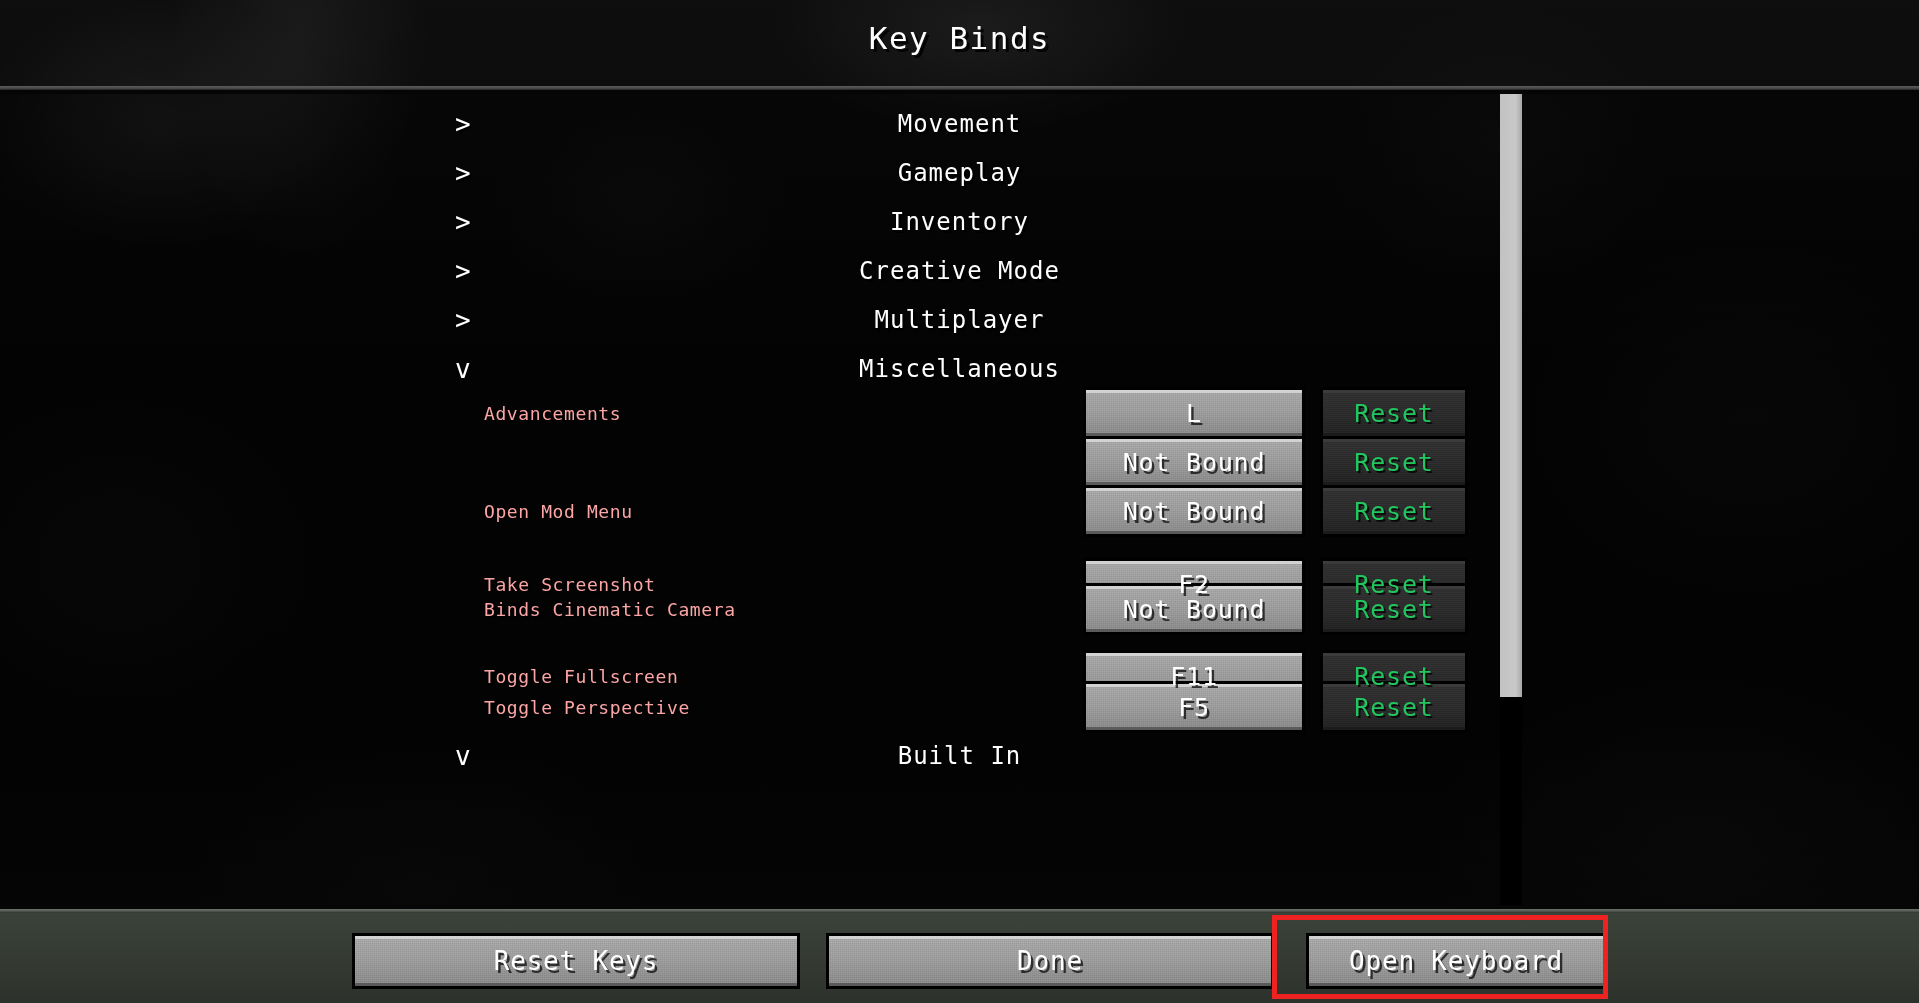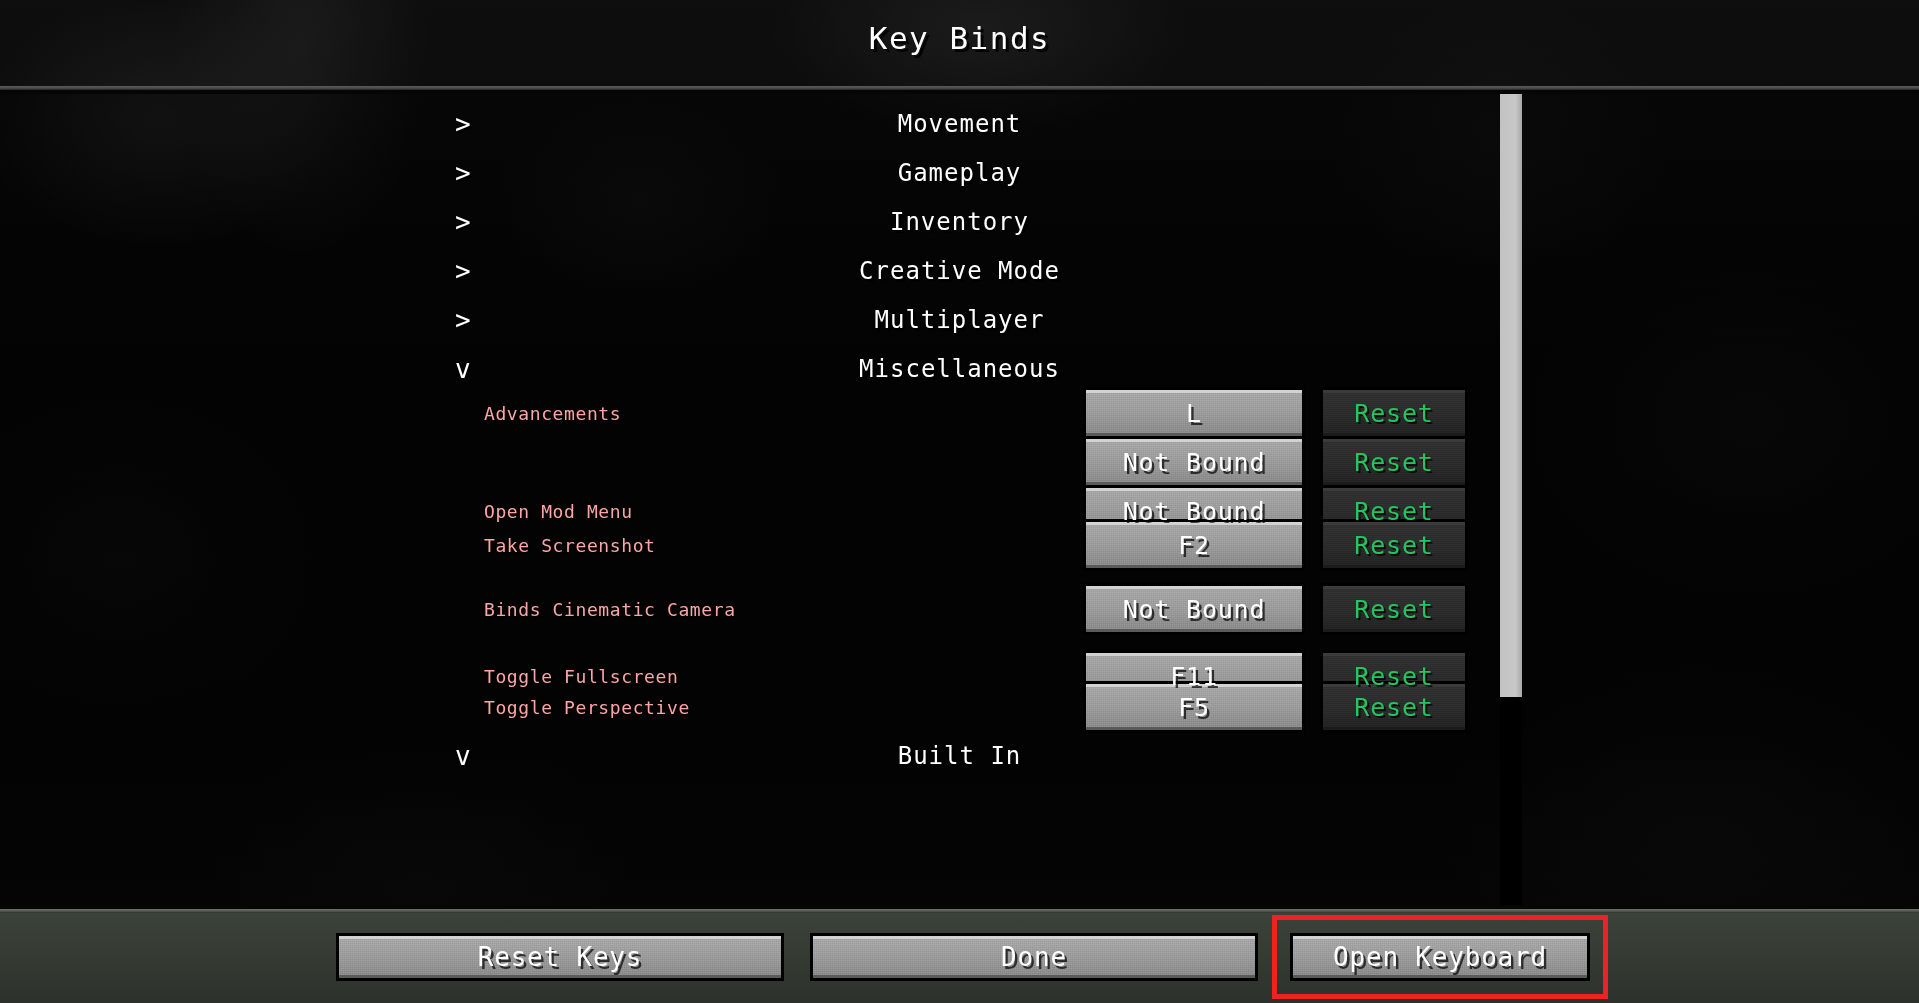--- a/index.html
+++ b/index.html
@@ -214,21 +214,22 @@
     background: linear-gradient(180deg, #6f746d 0%, #4e534c 60%, #2b302a 100%);
   }
   .footer {
     position: absolute;
     left: 0; top: 913px;
     width: 1919px; height: 90px;
     background: linear-gradient(180deg, #3b423a 0%, #353b33 50%, #2c322b 100%);
   }
   .footer-btn {
     top: 20px;
-    height: 48px;
+    height: 56px;
+    margin-left: 16px;
   }
   .footer-btn .cap { font-size: 26px; }
 
   
   .highlight-ring {
     position: absolute;
     border: 5px solid #ef2222;
     box-sizing: border-box;
     pointer-events: none;
   }
@@ -306,21 +307,21 @@
       <div class="mc-btn key-btn">
         <span class="face"></span>
         <span class="cap">Not Bound</span>
       </div>
       <div class="mc-btn reset-btn">
         <span class="face"></span>
         <span class="cap">Reset</span>
       </div>
     </div>
 
-    <div class="row" style="top:421px;text-align:center;">
+    <div class="row" style="top:460px;text-align:center;">
       <span class="kb-label">Take Screenshot</span>
       <div class="mc-btn key-btn">
         <span class="face"></span>
         <span class="cap">F2</span>
       </div>
       <div class="mc-btn reset-btn">
         <span class="face"></span>
         <span class="cap">Reset</span>
       </div>
     </div>

